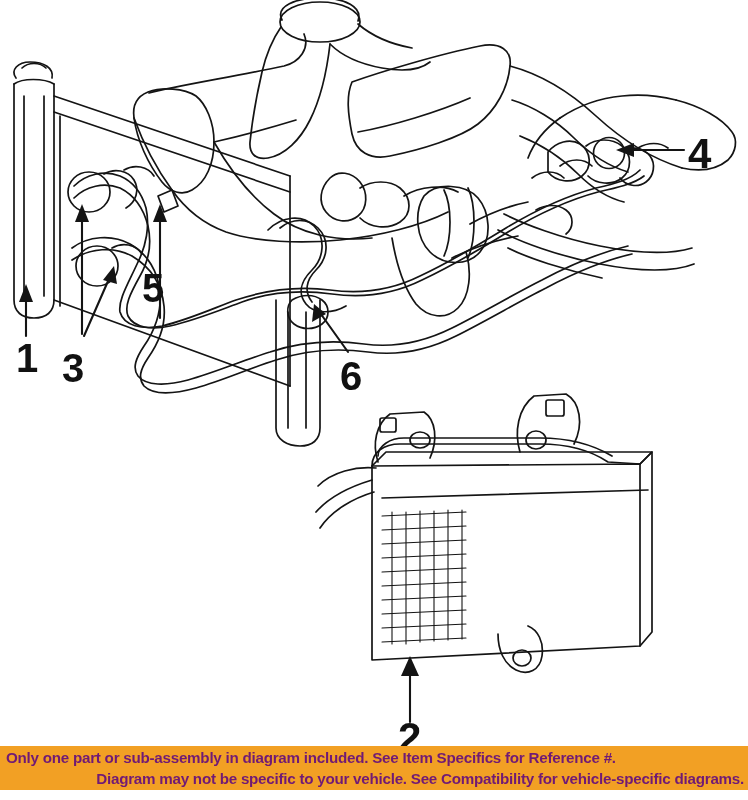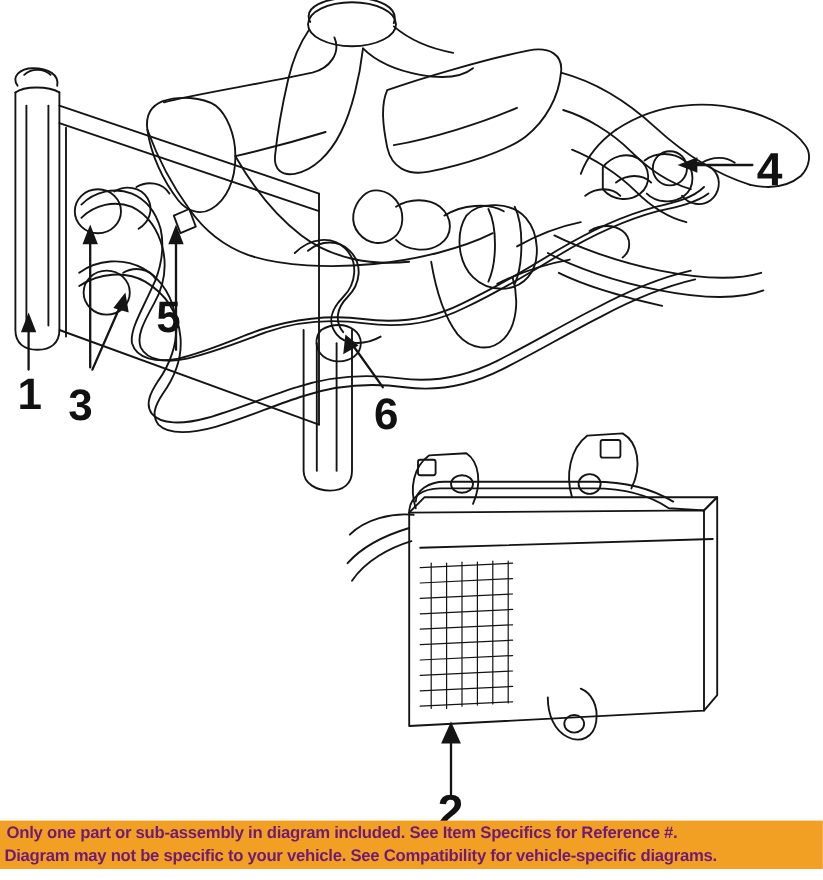--- a/index.html
+++ b/index.html
@@ -32,21 +32,21 @@
     font-weight:bold;
     font-size:15.2px;
     line-height:21px;
     letter-spacing:-0.25px;
     text-align:left;
     white-space:nowrap;
     overflow:hidden;
   }
   #disclaimer-banner .banner-line{display:block;}
   #banner-line-1{margin-left:2px;}
-  #banner-line-2{margin-left:0px;}
+  #banner-line-2{margin-left:0px;text-align:right;}
 </style>
 </head>
 <body>
 
 <div id="diagram-stage" style="background: rgb(255, 255, 255);">
   <svg id="diagram-svg" viewBox="0 0 748 800" xmlns="http://www.w3.org/2000/svg">
     <rect x="0" y="0" width="748" height="800" fill="#ffffff"></rect>
 
     <g fill="none" stroke="#141414" stroke-width="1.7" stroke-linecap="round" stroke-linejoin="round">
 

